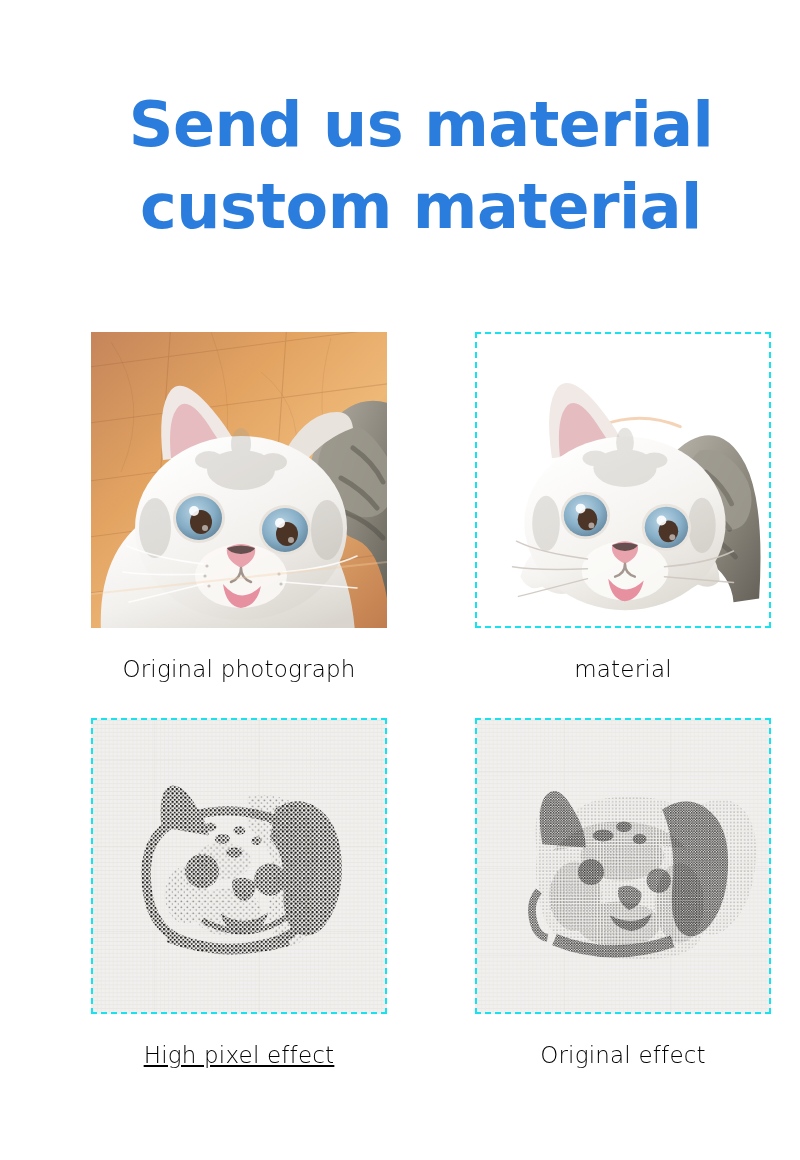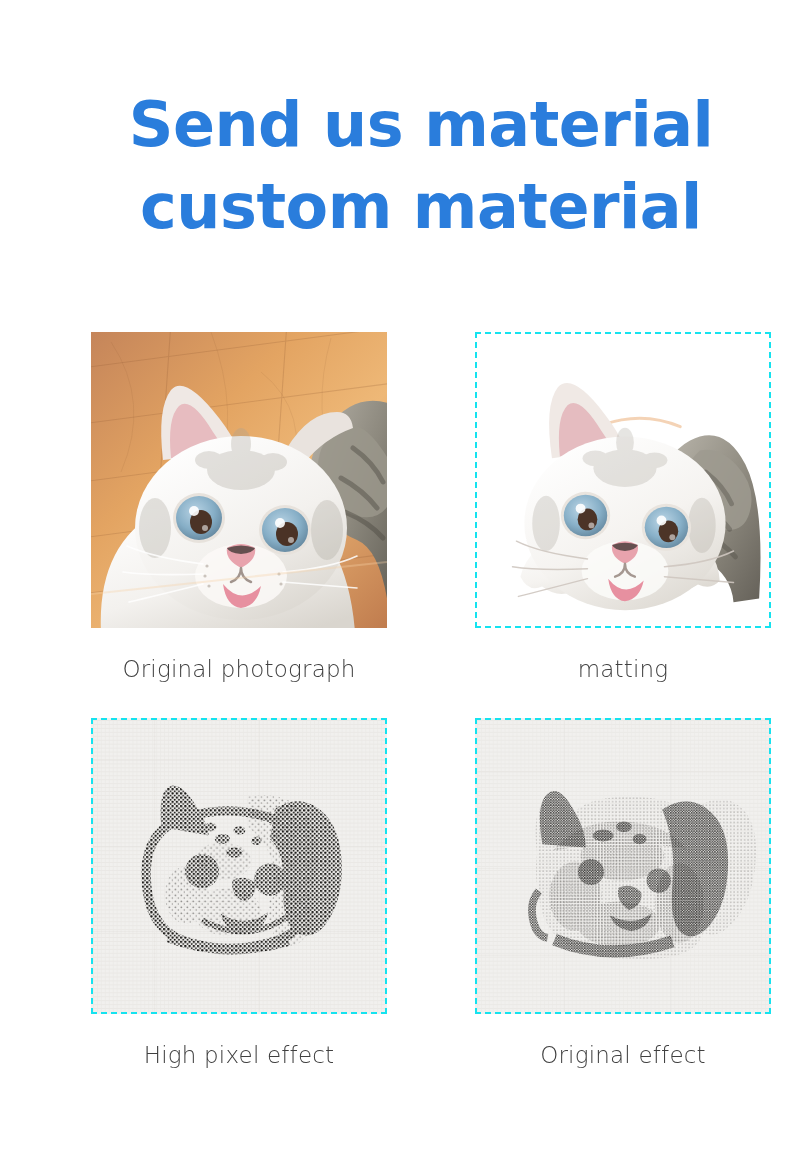--- a/index.html
+++ b/index.html
@@ -49,21 +49,21 @@
     width: 680px;
     height: 748px;
   }
 
   .cell {
     position: absolute;
     width: 296px;
   }
   .cell.c0 { left: 0;    top: 0; }
   .cell.c1 { left: 384px; top: 0; }
-  .cell.c2 { left: 0;    top: 386px; }
+  .cell.c2 { left: 0;    top: 386px; text-decoration: underline; }
   .cell.c3 { left: 384px; top: 386px; }
 
   .thumb {
     position: relative;
     width: 296px;
     height: 296px;
     overflow: hidden;
     background: #ffffff;
   }
   .thumb.dashed {
@@ -72,21 +72,21 @@
 
   .thumb svg { display: block; width: 100%; height: 100%; }
 
   .caption {
     margin-top: 26px;
     text-align: center;
     font-family: "DejaVu Sans", "Liberation Sans", sans-serif;
     font-weight: 300;
     font-size: 23px;
     line-height: 30px;
-    color: #404040;
+    color: #000000;
     letter-spacing: 0.2px;
   }
 </style>
 </head>
 <body>
 
 <div class="page">
 
   <h1 class="headline" style="color: rgb(42, 125, 220);">
     <span class="line">Send us material</span>
@@ -288,21 +288,21 @@
 
           <g stroke="#cfc7c0" stroke-width="1.5" fill="none" opacity="0.9" stroke-linecap="round">
             <path d="M112 228 q-48 -6 -72 -18"></path>
             <path d="M112 238 q-50 2 -76 -2"></path>
             <path d="M112 248 q-46 12 -70 18"></path>
             <path d="M190 236 q46 -4 70 -16"></path>
             <path d="M190 246 q46 4 70 6"></path>
           </g>
         </svg>
       </div>
-      <div class="caption">matting</div>
+      <div class="caption">material</div>
     </div>
 
     <div class="cell c2">
       <div class="thumb dashed" style="border-color: rgb(21, 227, 239); background: rgb(241, 240, 238);">
         <svg viewBox="0 0 296 296" preserveAspectRatio="xMidYMid slice">
           <defs>
             <pattern id="coarseDots" width="5" height="5" patternUnits="userSpaceOnUse">
               <rect width="5" height="5" fill="none"></rect>
               <circle cx="1.3" cy="1.3" r="1.45" fill="#1b1a18"></circle>
               <circle cx="3.8" cy="3.8" r="1.1" fill="#1b1a18"></circle>

